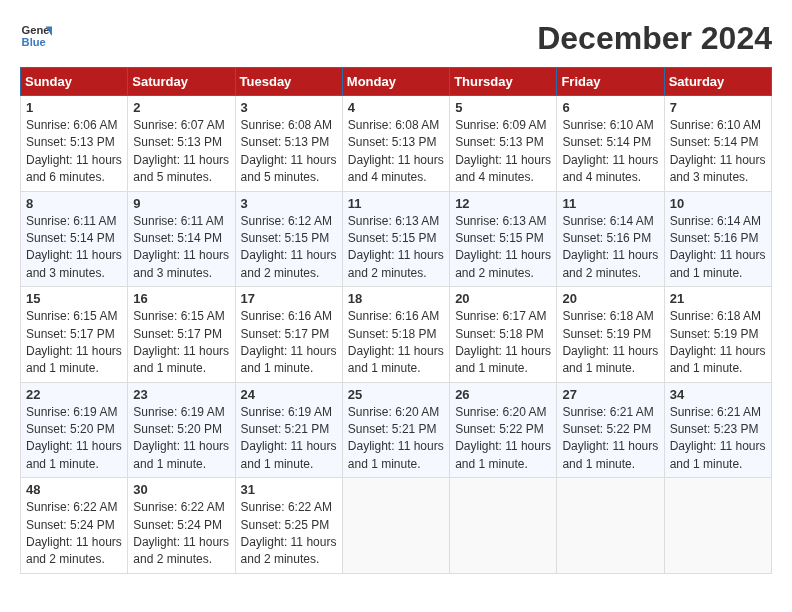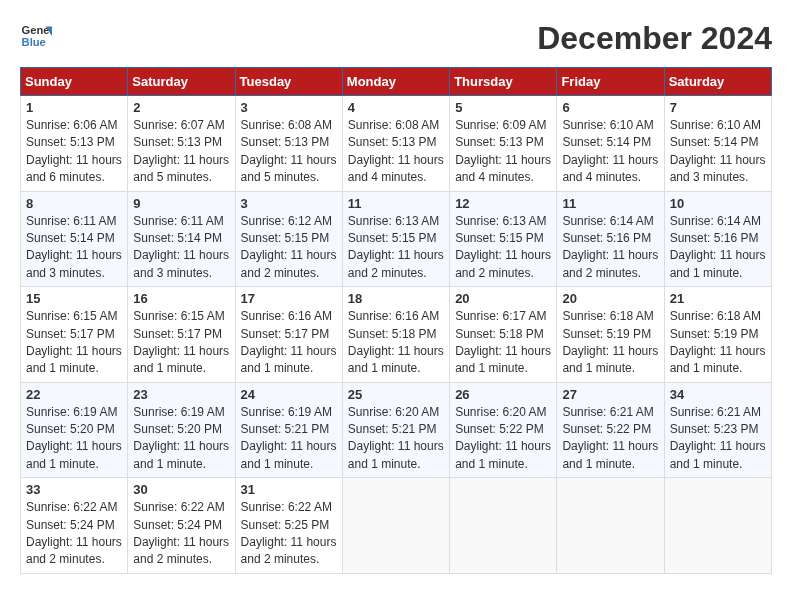--- a/index.html
+++ b/index.html
@@ -221,21 +221,21 @@
           <span class="day-num">27</span>
 <div class="day-info">Sunrise: 6:21 AM<br>Sunset: 5:22 PM<br>Daylight: 11 hours and 1 minute.</div>
         </td>
         <td>
           <span class="day-num">34</span>
 <div class="day-info">Sunrise: 6:21 AM<br>Sunset: 5:23 PM<br>Daylight: 11 hours and 1 minute.</div>
         </td>
       </tr>
       <tr>
         <td>
-          <span class="day-num">33</span>
+          <span class="day-num">48</span>
 <div class="day-info">Sunrise: 6:22 AM<br>Sunset: 5:24 PM<br>Daylight: 11 hours and 2 minutes.</div>
         </td>
         <td>
           <span class="day-num">30</span>
 <div class="day-info">Sunrise: 6:22 AM<br>Sunset: 5:24 PM<br>Daylight: 11 hours and 2 minutes.</div>
         </td>
         <td>
           <span class="day-num">31</span>
 <div class="day-info">Sunrise: 6:22 AM<br>Sunset: 5:25 PM<br>Daylight: 11 hours and 2 minutes.</div>
         </td>

